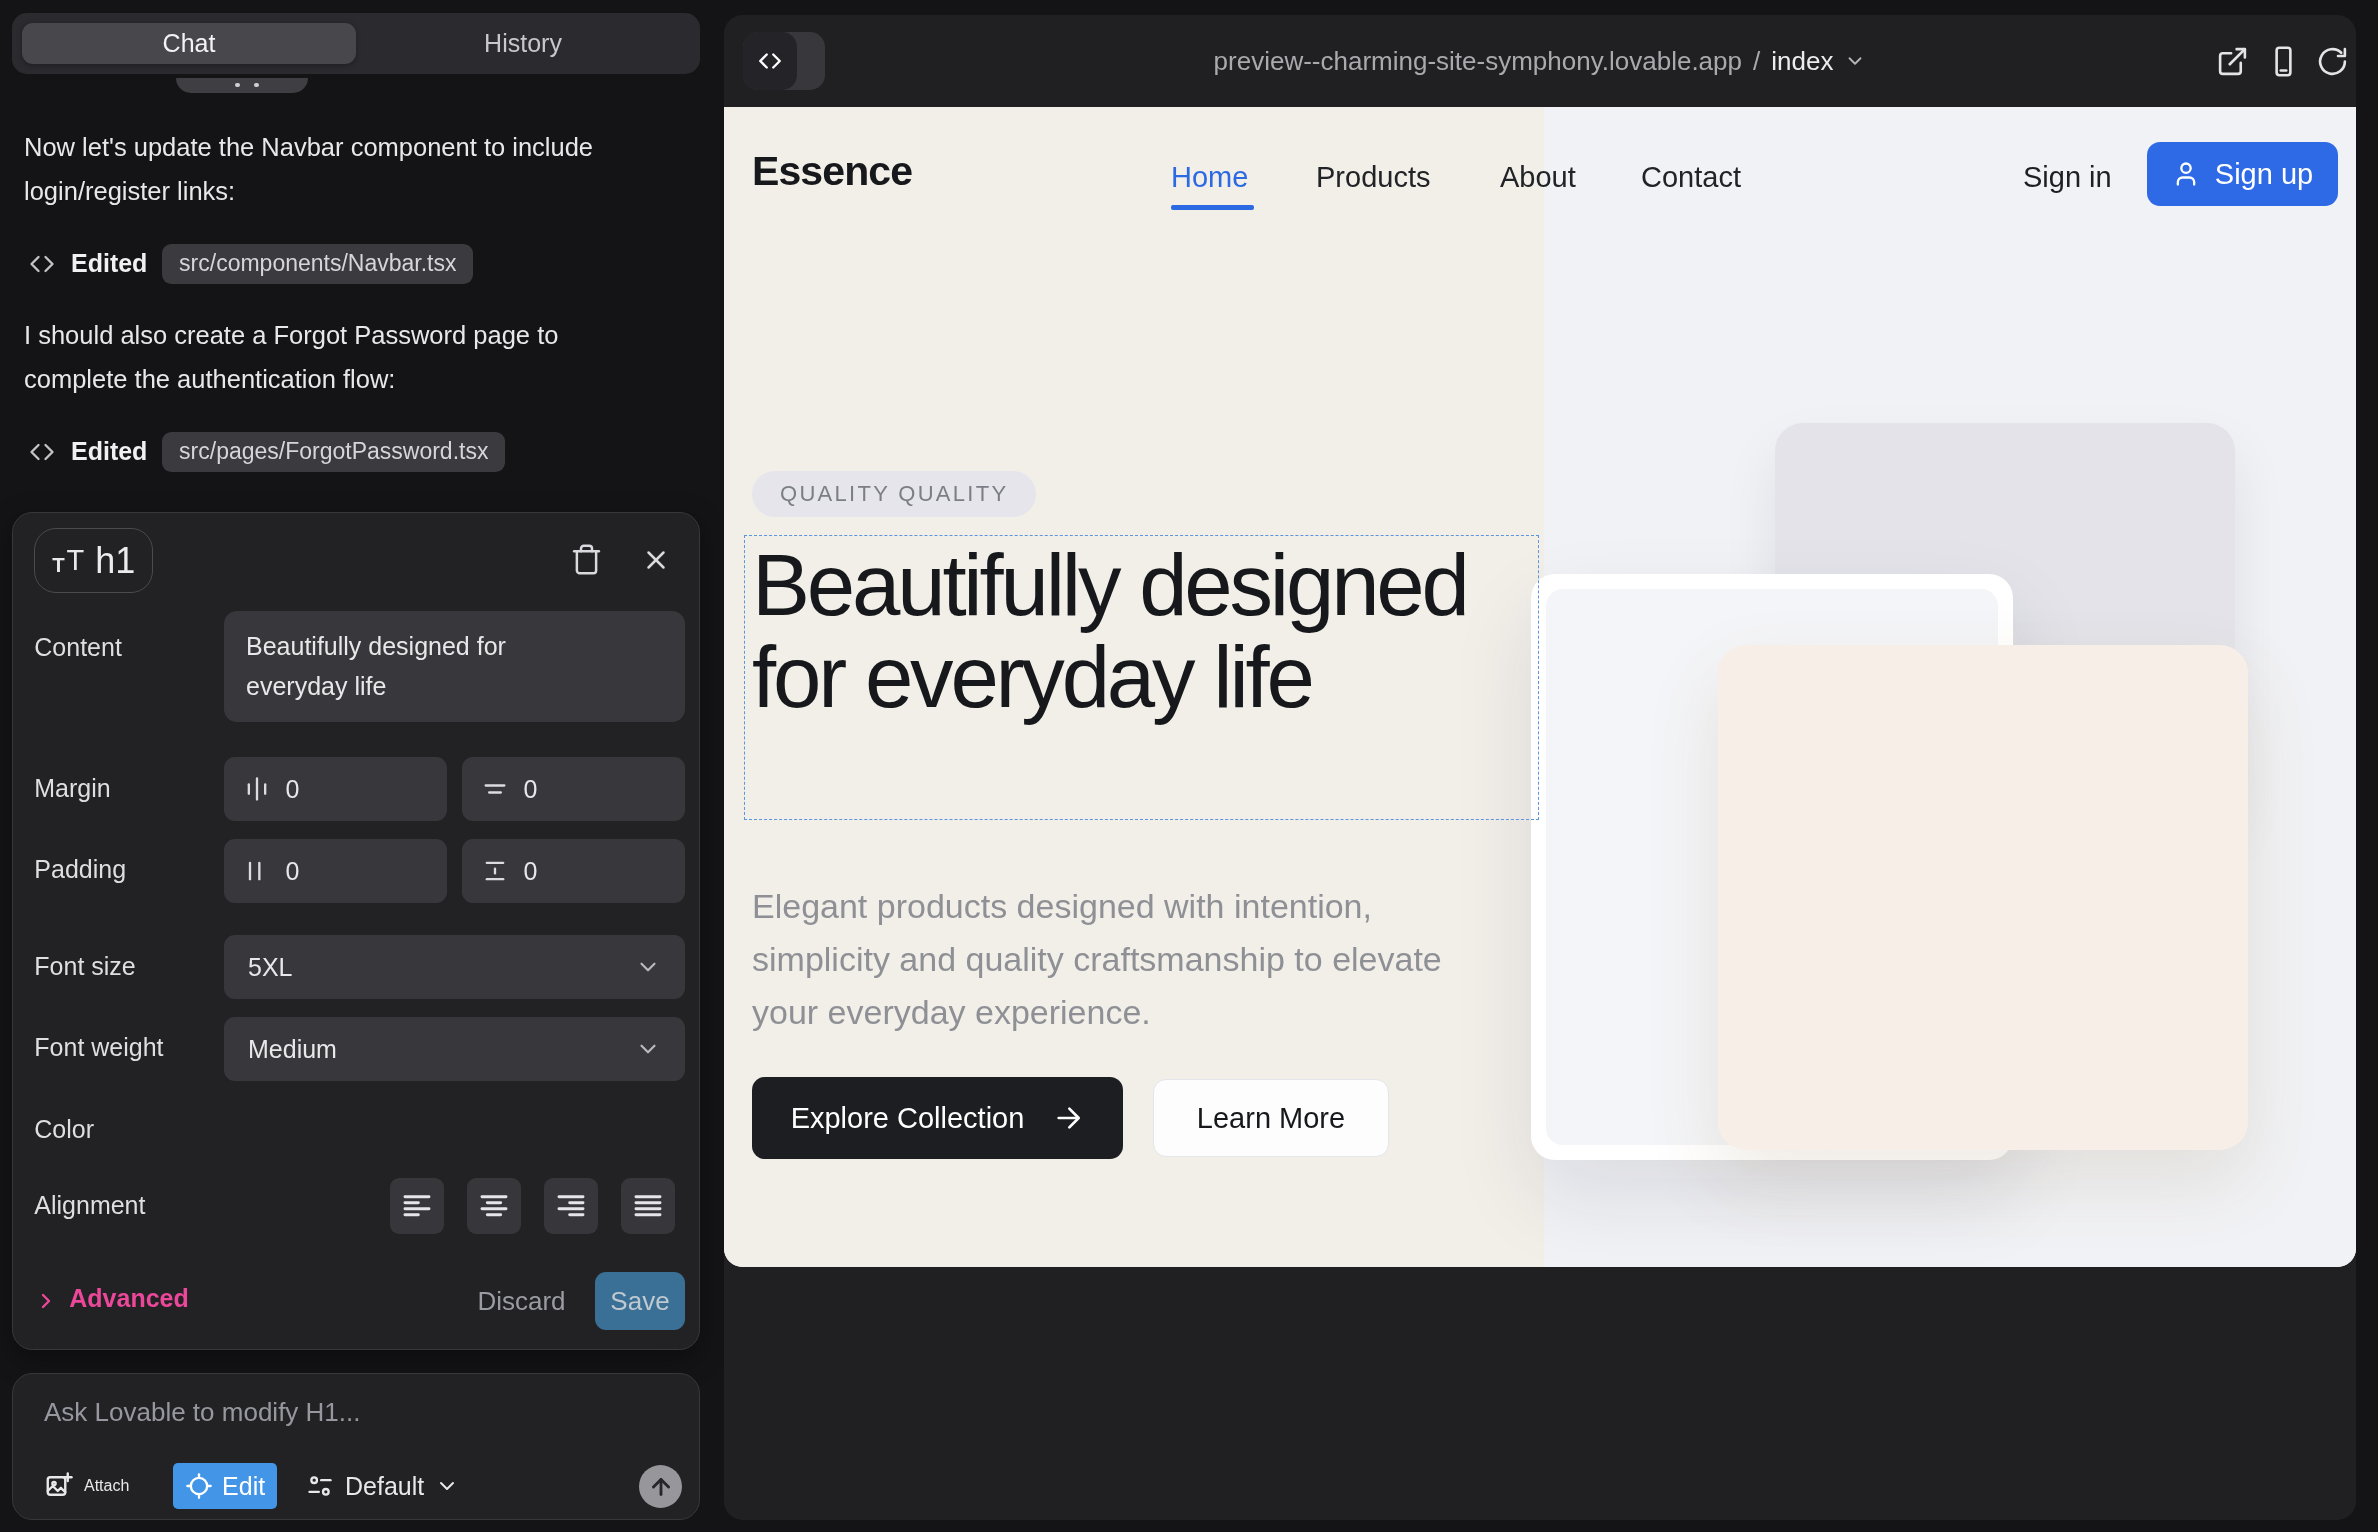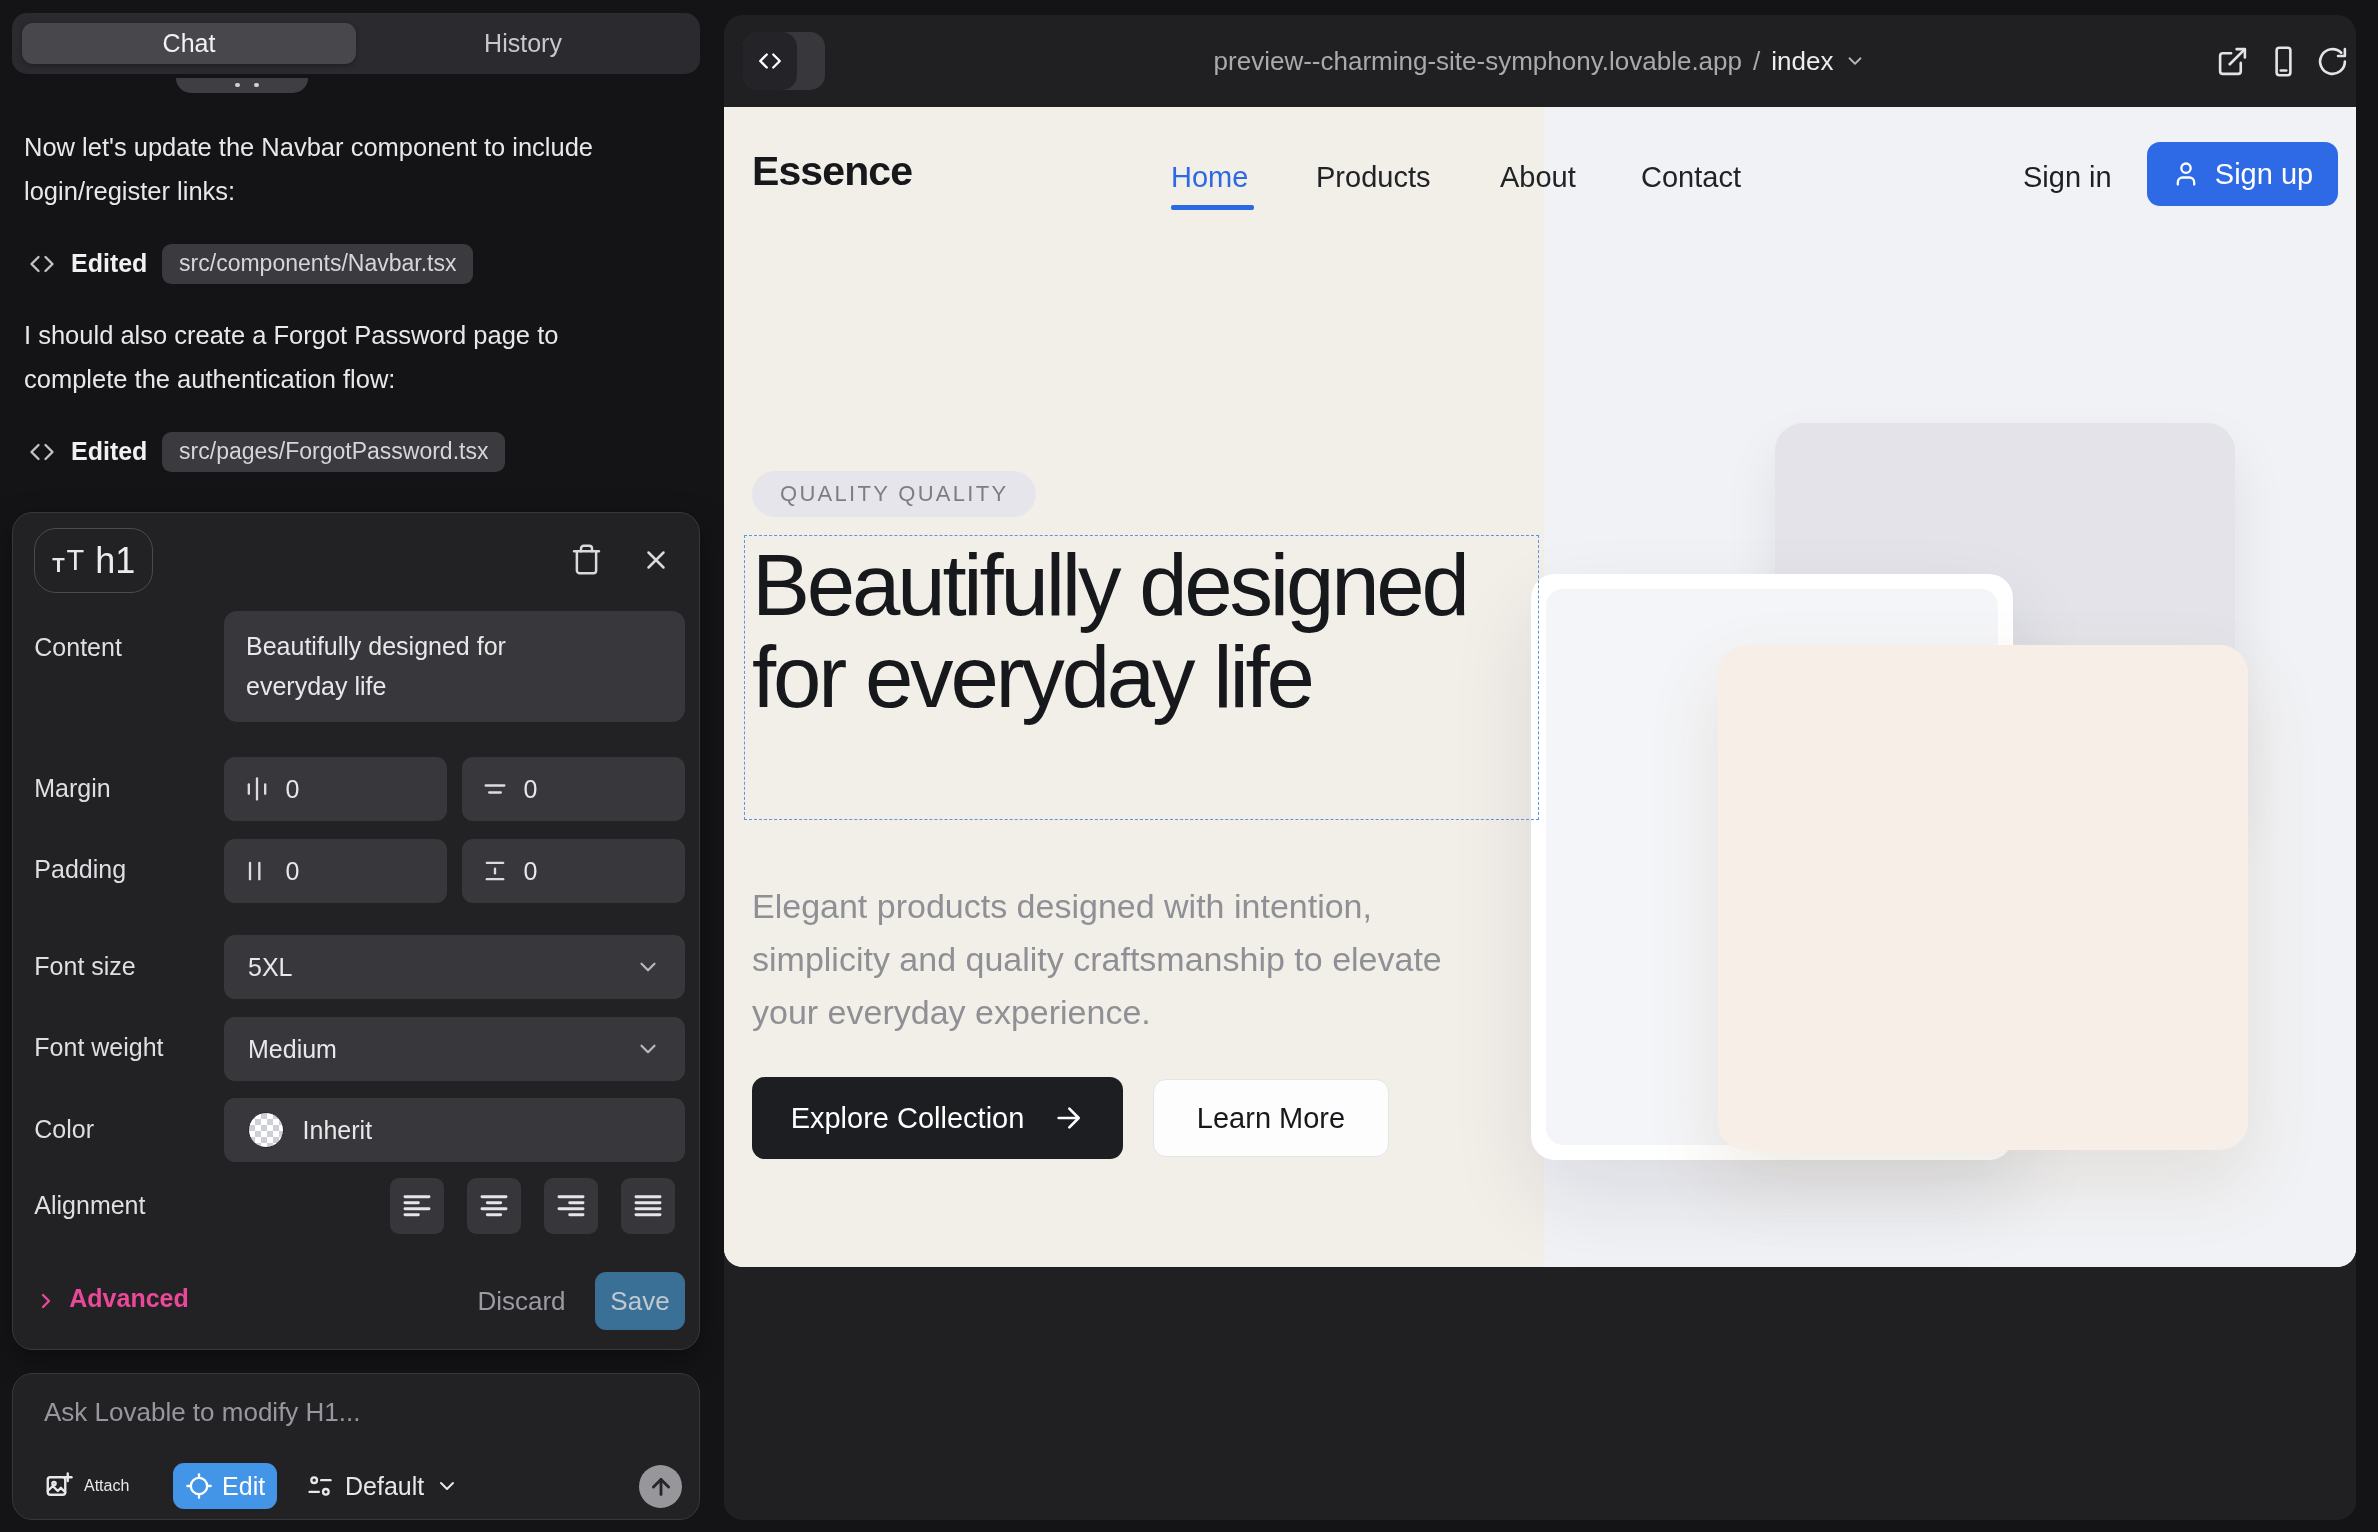--- a/index.html
+++ b/index.html
@@ -45,21 +45,21 @@
   .align-btn{position:absolute;top:665px;width:54px;height:56px;background:#37373b;border-radius:9.3px;display:flex;align-items:center;justify-content:center;color:#e6e6ea;}
   #align-left{left:377px}#align-center{left:454px}#align-right{left:531px}#align-justify{left:608px}
   .advanced{position:absolute;left:21.3px;top:771px;display:flex;align-items:flex-end;gap:11px;font-size:25px;font-weight:600;color:#ec4899;}
   .discard{position:absolute;left:462px;top:773px;width:93px;font-size:26px;color:#9b9ca2;text-align:center;}
   .save-btn{position:absolute;left:582px;top:759px;width:90px;height:58px;background:#3a7095;border-radius:11px;color:#bfc9d1;font-size:26px;display:flex;align-items:center;justify-content:center;}
 
   
   .composer{position:absolute;left:12px;top:1373px;width:688px;height:147px;background:#222225;border:1.4px solid #38383c;border-radius:20.4px;box-sizing:border-box;}
   .composer .ph{position:absolute;left:31px;top:23px;font-size:26px;color:#97979f;}
   .attach-btn{position:absolute;left:31px;top:89px;height:46px;display:flex;align-items:center;gap:10px;color:#e8e8ea;font-size:16px;}
-  .edit-pill{position:absolute;left:160px;top:89px;width:104px;height:46px;background:#4295e7;border-radius:11px;color:#fff;display:flex;align-items:center;justify-content:center;gap:9.3px;font-size:25px;}
+  .edit-pill{position:absolute;left:160px;top:89px;width:104px;height:46px;background:#4295e7;border-radius:5px;color:#fff;display:flex;align-items:center;justify-content:center;gap:9.3px;font-size:25px;}
   .default-ctl{position:absolute;left:293px;top:89px;height:46px;display:flex;align-items:center;gap:11px;color:#e8e8ea;font-size:25px;}
   .send-btn{position:absolute;right:16.7px;top:91px;width:43px;height:43px;border-radius:50%;background:#96969b;color:#26262a;display:flex;align-items:center;justify-content:center;}
 
   
   .preview{position:absolute;left:724px;top:15px;width:1632px;height:1505px;background:#202023;border-radius:18.6px;}
   .code-toggle{position:absolute;left:18.6px;top:16.7px;width:82px;height:58px;background:#38383c;border-radius:15px;}
   .code-knob{position:absolute;left:0;top:0;width:54px;height:58px;background:#242428;border-radius:15px;display:flex;align-items:center;justify-content:center;color:#fff;}
   .url{position:absolute;left:0;right:0;top:0;height:92px;display:flex;align-items:center;justify-content:center;gap:11px;font-size:26px;}
   .url .domain{color:#a9a9ae}.url .sep{color:#a9a9ae}.url .page{color:#ececf0}
   .bar-ic{position:absolute;top:30px;color:#e4e4e7;}
@@ -213,24 +213,20 @@
     <div class="field select" id="font-weight-select">
       <span>Medium</span>
       <span class="chev">
         <svg width="26" height="26" viewBox="0 0 24 24" fill="none" stroke="currentColor" stroke-width="2" stroke-linecap="round" stroke-linejoin="round">
             <polyline points="6 9 12 15 18 9"></polyline>
           </svg>
       </span>
     </div>
 
     <div class="row-label" style="top:602px">Color</div>
-    <div class="field select" id="color-select">
-      <span class="swatch"></span>
-      <span>Inherit</span>
-    </div>
 
     <div class="row-label" style="top:678px">Alignment</div>
     <div class="align-btn" id="align-left">
       <svg width="32" height="32" viewBox="0 0 24 24" fill="none" stroke="currentColor" stroke-width="2.2" stroke-linecap="round">
           <path d="M3 5h18"></path>
           <path d="M3 9.5h10"></path>
           <path d="M3 14h18"></path>
           <path d="M3 18.5h10"></path>
         </svg>
     </div>

